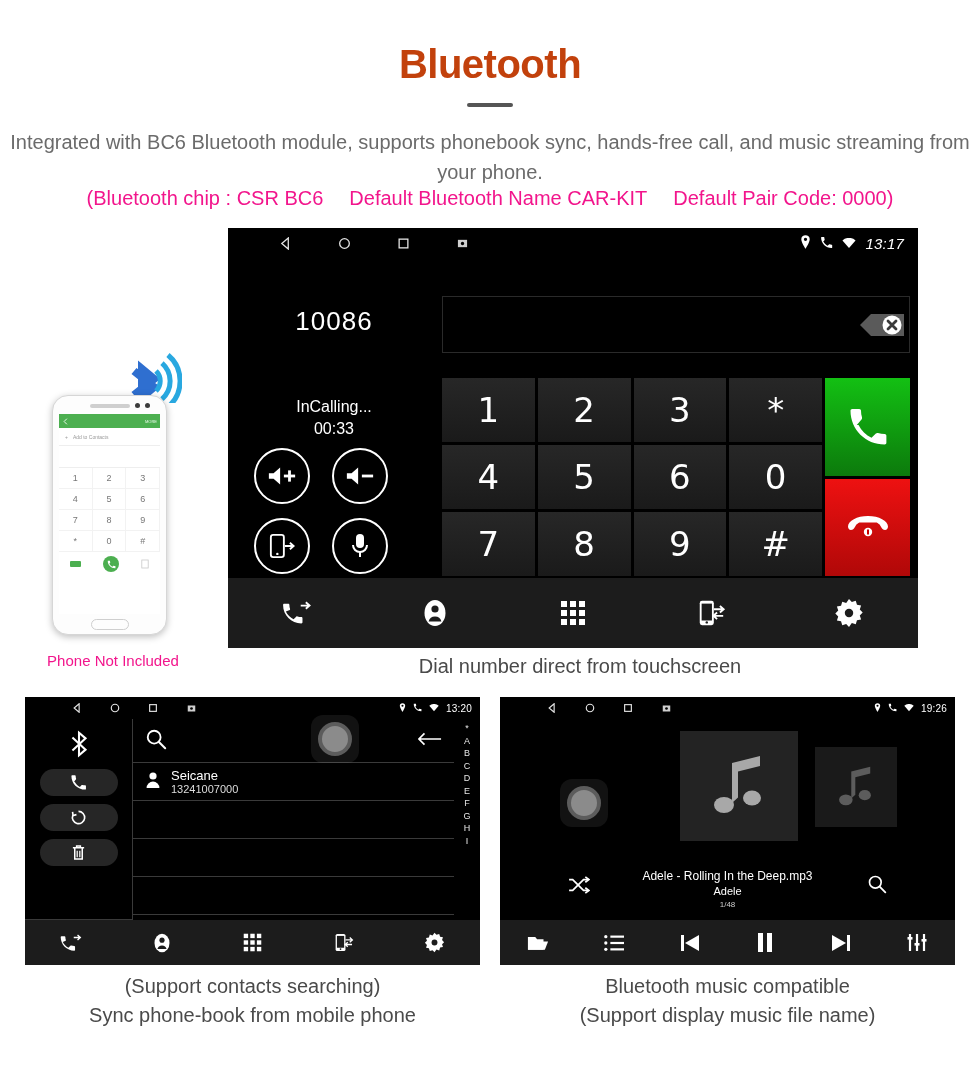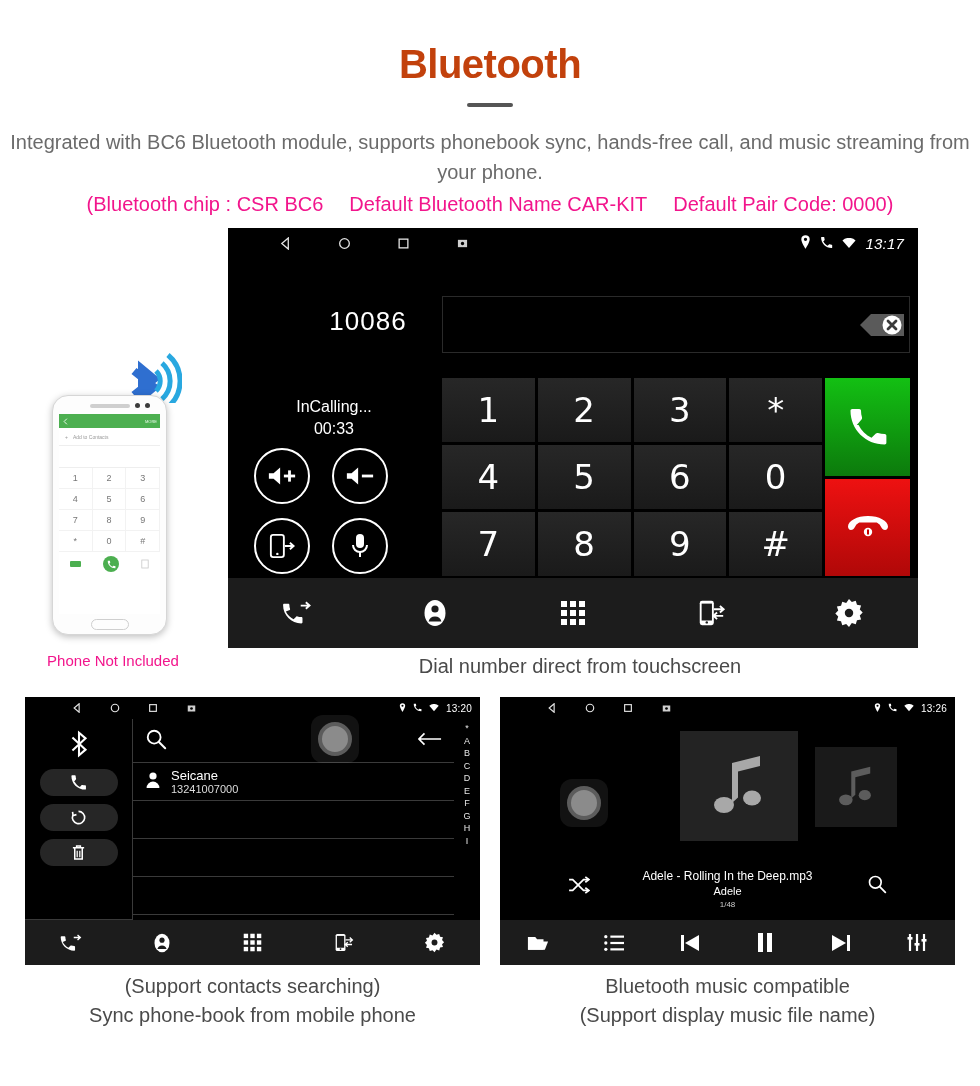--- a/index.html
+++ b/index.html
@@ -27,21 +27,21 @@
     border-radius: 2px;
   }
   .subtitle {
     margin-top: 20px;
     text-align: center;
     font-size: 20px;
     color: #6b6b6b;
     line-height: 30px;
   }
   .specline {
-    margin-top: 6px;
+    margin-top: 0;
     text-align: center;
     font-size: 20px;
     color: #f2158c;
     white-space: nowrap;
   }
   .specline span { display: inline-block; }
   .specline .sp2 { margin-left: 26px; }
   .specline .sp3 { margin-left: 26px; }
 
   
@@ -67,21 +67,21 @@
   }
   #main-screen .statusbar { height: 30px; }
   #main-screen .sb-left > span { width: 59px; }
   #main-screen .sb-right { right: 14px; font-size: 15px; font-style: italic; }
 
   .dialer-body { position: relative; height: 320px; }
 
   .num-display {
     position: absolute; left: 0; top: 48px; width: 212px;
     text-align: center; color: #fff;
-    font-size: 26px; letter-spacing: 1px; margin-left: 34px;
+    font-size: 26px; letter-spacing: 1px;
   }
   .call-state {
     position: absolute; left: 0; top: 140px; width: 212px;
     text-align: center; color: #fff; font-size: 16px;
   }
   .call-timer {
     position: absolute; left: 0; top: 162px; width: 212px;
     text-align: center; color: #fff; font-size: 16px;
   }
   .call-ctrls {
@@ -672,21 +672,21 @@
     <div class="sb-right">
       <span><svg width="7" height="9" viewBox="0 0 12 15">
             <path d="M6 0a4.6 4.6 0 0 0-4.6 4.6C1.4 8 6 15 6 15s4.6-7 4.6-10.4A4.6 4.6 0 0 0 6 0zm0 6.4a1.8 1.8 0 1 1 0-3.6 1.8 1.8 0 0 1 0 3.6z" fill="#fff"></path>
           </svg></span>
       <span><svg width="9" height="9" viewBox="0 0 24 24">
             <path d="M6.6 10.8c1.6 3.2 4.2 5.8 7.4 7.4l2.5-2.5c.3-.3.8-.4 1.2-.3 1.2.4 2.5.6 3.8.6.6 0 1 .4 1 1V21c0 .6-.4 1-1 1C10.6 22 2 13.4 2 2.7c0-.6.4-1 1-1h4c.6 0 1 .4 1 1 0 1.3.2 2.6.6 3.8.1.4 0 .9-.3 1.2l-2.7 3.1z" fill="#fff"></path>
           </svg></span>
       <span><svg width="10" height="8" viewBox="0 0 16 12">
             <path d="M8 11 L0.5 2.5 A11 11 0 0 1 15.5 2.5 Z" fill="#fff"></path>
           </svg></span>
-      <span class="sb-time">13:26</span>
+      <span class="sb-time">19:26</span>
     </div>
   </div>
 
   <div class="mu-body">
     <div class="touch-dot mu-touch">
         <i></i>
       </div>
 
     <div class="art-big">
       <svg width="62" height="66" viewBox="0 0 62 66">

